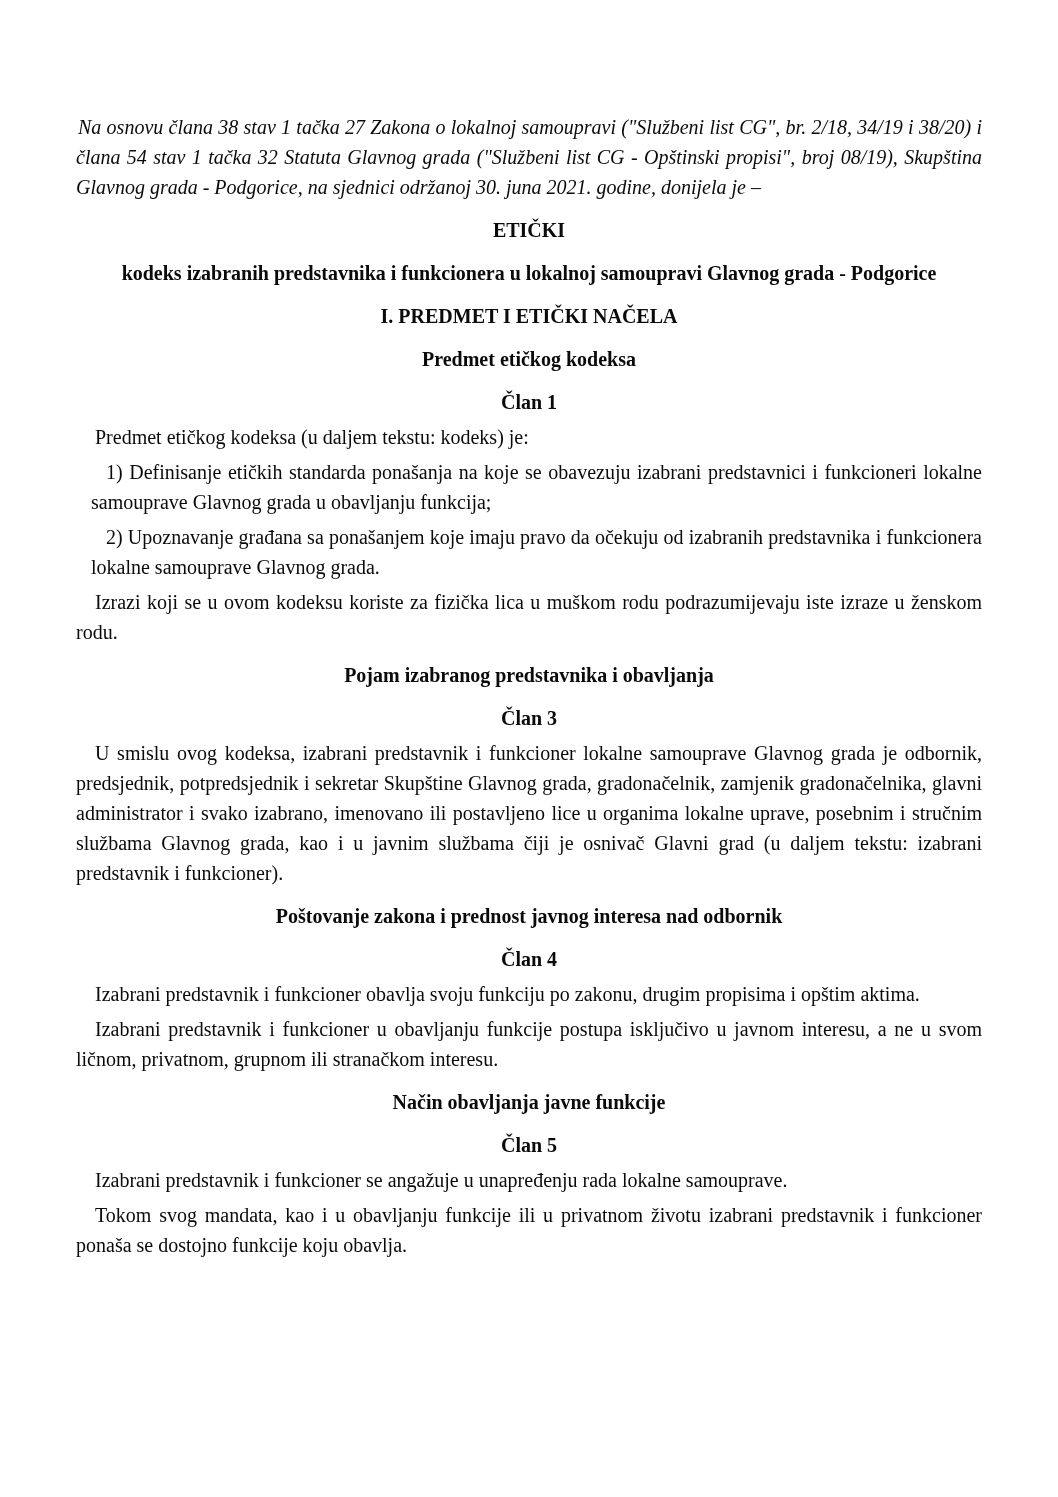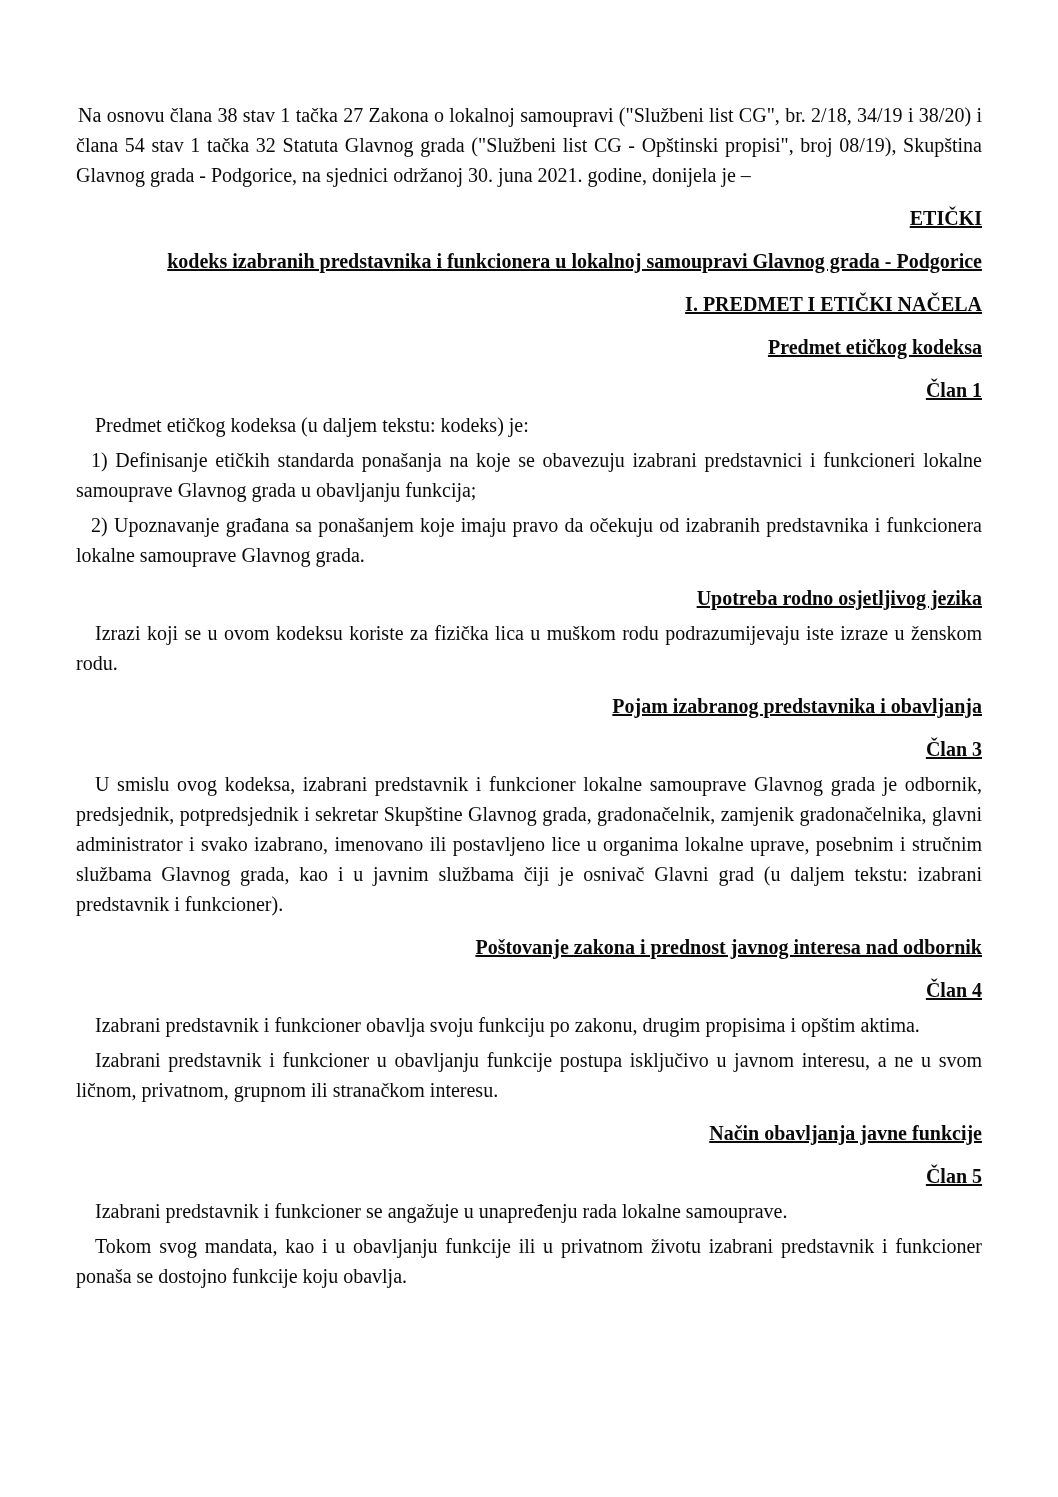--- a/index.html
+++ b/index.html
@@ -18,36 +18,37 @@
     font-size: 20px;
     line-height: 30px;
     padding: 100px 76px 40px 76px;
     overflow: hidden;
   }
   .para {
     margin: 5px 0;
     text-align: justify;
   }
   .intro-para {
-    margin: 0 0 5px 0;
+    margin: 12px 0 5px 0;
     text-align: justify;
     text-indent: 2px;
+    font-style: italic;
   }
   .body-para {
     text-indent: 19px;
   }
   .list-para {
+    margin-left: 15px;
     text-indent: 15px;
   }
   .heading {
     margin: 13px 0 0 0;
     font-weight: bold;
-    text-align: right;
+    text-align: center;
     line-height: 30px;
-    text-decoration: underline;
   }
 </style>
 </head>
 <body>
 
 <div class="page">
 
   <p class="intro-para">Na osnovu člana 38 stav 1 tačka 27 Zakona o lokalnoj samoupravi ("Službeni list CG", br. 2/18, 34/19 i 38/20) i člana 54 stav 1 tačka 32 Statuta Glavnog grada ("Službeni list CG - Opštinski propisi", broj 08/19), Skupština Glavnog grada - Podgorice, na sjednici održanoj 30. juna 2021. godine, donijela je –</p>
 
   <p class="heading">ETIČKI</p>
@@ -55,21 +56,20 @@
   <p class="heading">kodeks izabranih predstavnika i funkcionera u lokalnoj samoupravi Glavnog grada - Podgorice</p>
 
   <p class="heading">I. PREDMET I ETIČKI NAČELA</p>
 
   <p class="heading">Predmet etičkog kodeksa</p>
   <p class="heading">Član 1</p>
   <p class="para body-para">Predmet etičkog kodeksa (u daljem tekstu: kodeks) je:</p>
   <p class="para list-para">1) Definisanje etičkih standarda ponašanja na koje se obavezuju izabrani predstavnici i funkcioneri lokalne samouprave Glavnog grada u obavljanju funkcija;</p>
   <p class="para list-para">2) Upoznavanje građana sa ponašanjem koje imaju pravo da očekuju od izabranih predstavnika i funkcionera lokalne samouprave Glavnog grada.</p>
 
-  <p class="heading">Upotreba rodno osjetljivog jezika</p>
   <p class="para body-para">Izrazi koji se u ovom kodeksu koriste za fizička lica u muškom rodu podrazumijevaju iste izraze u ženskom rodu.</p>
 
   <p class="heading">Pojam izabranog predstavnika i obavljanja</p>
   <p class="heading">Član 3</p>
   <p class="para body-para">U smislu ovog kodeksa, izabrani predstavnik i funkcioner lokalne samouprave Glavnog grada je odbornik, predsjednik, potpredsjednik i sekretar Skupštine Glavnog grada, gradonačelnik, zamjenik gradonačelnika, glavni administrator i svako izabrano, imenovano ili postavljeno lice u organima lokalne uprave, posebnim i stručnim službama Glavnog grada, kao i u javnim službama čiji je osnivač Glavni grad (u daljem tekstu: izabrani predstavnik i funkcioner).</p>
 
   <p class="heading">Poštovanje zakona i prednost javnog interesa nad odbornik</p>
   <p class="heading">Član 4</p>
   <p class="para body-para">Izabrani predstavnik i funkcioner obavlja svoju funkciju po zakonu, drugim propisima i opštim aktima.</p>
   <p class="para body-para">Izabrani predstavnik i funkcioner u obavljanju funkcije postupa isključivo u javnom interesu, a ne u svom ličnom, privatnom, grupnom ili stranačkom interesu.</p>

